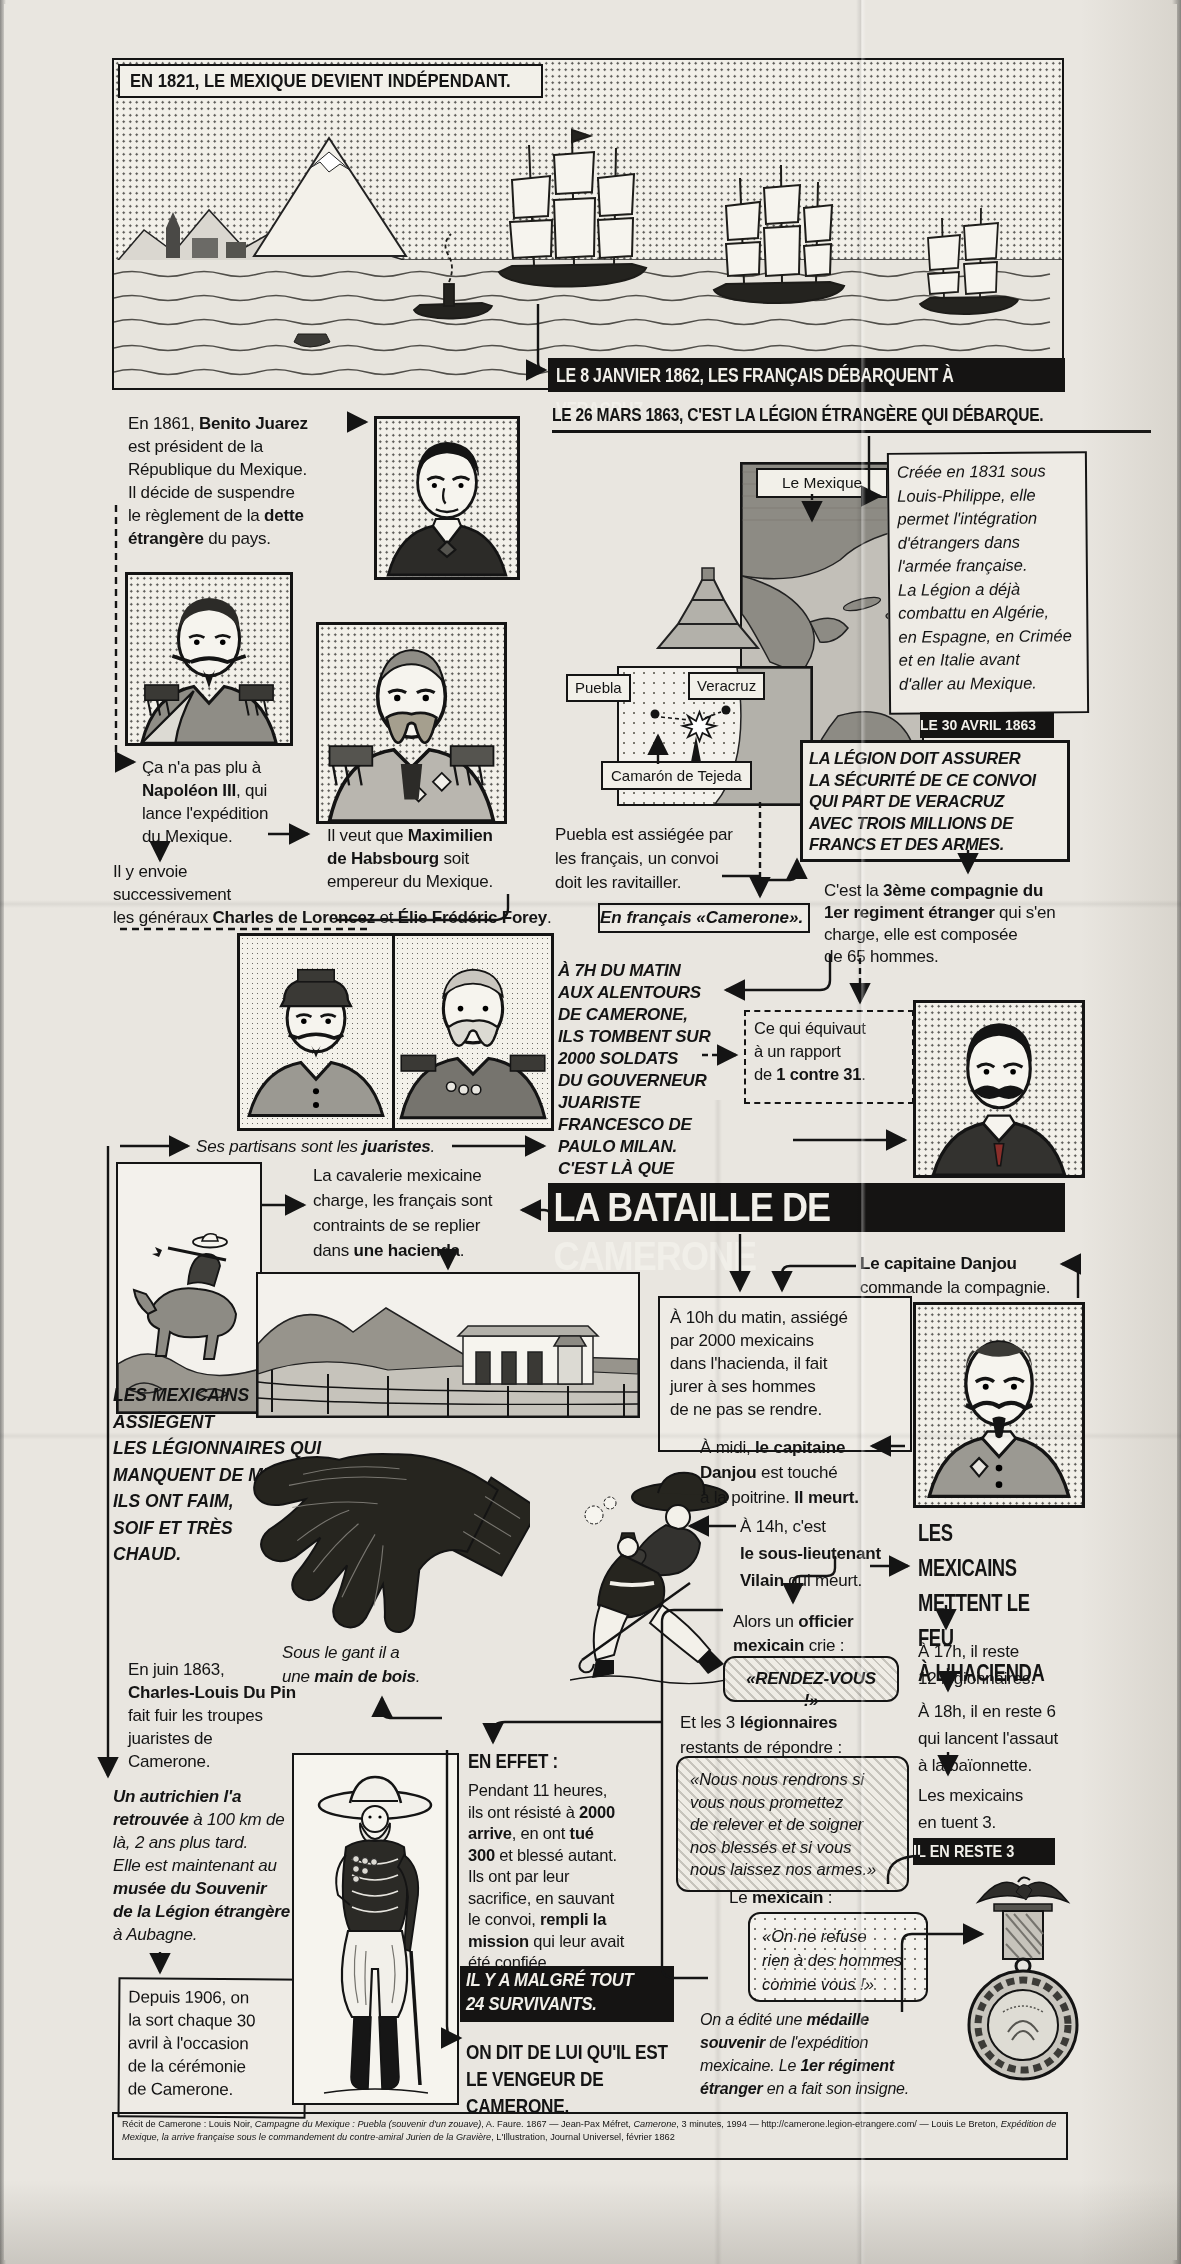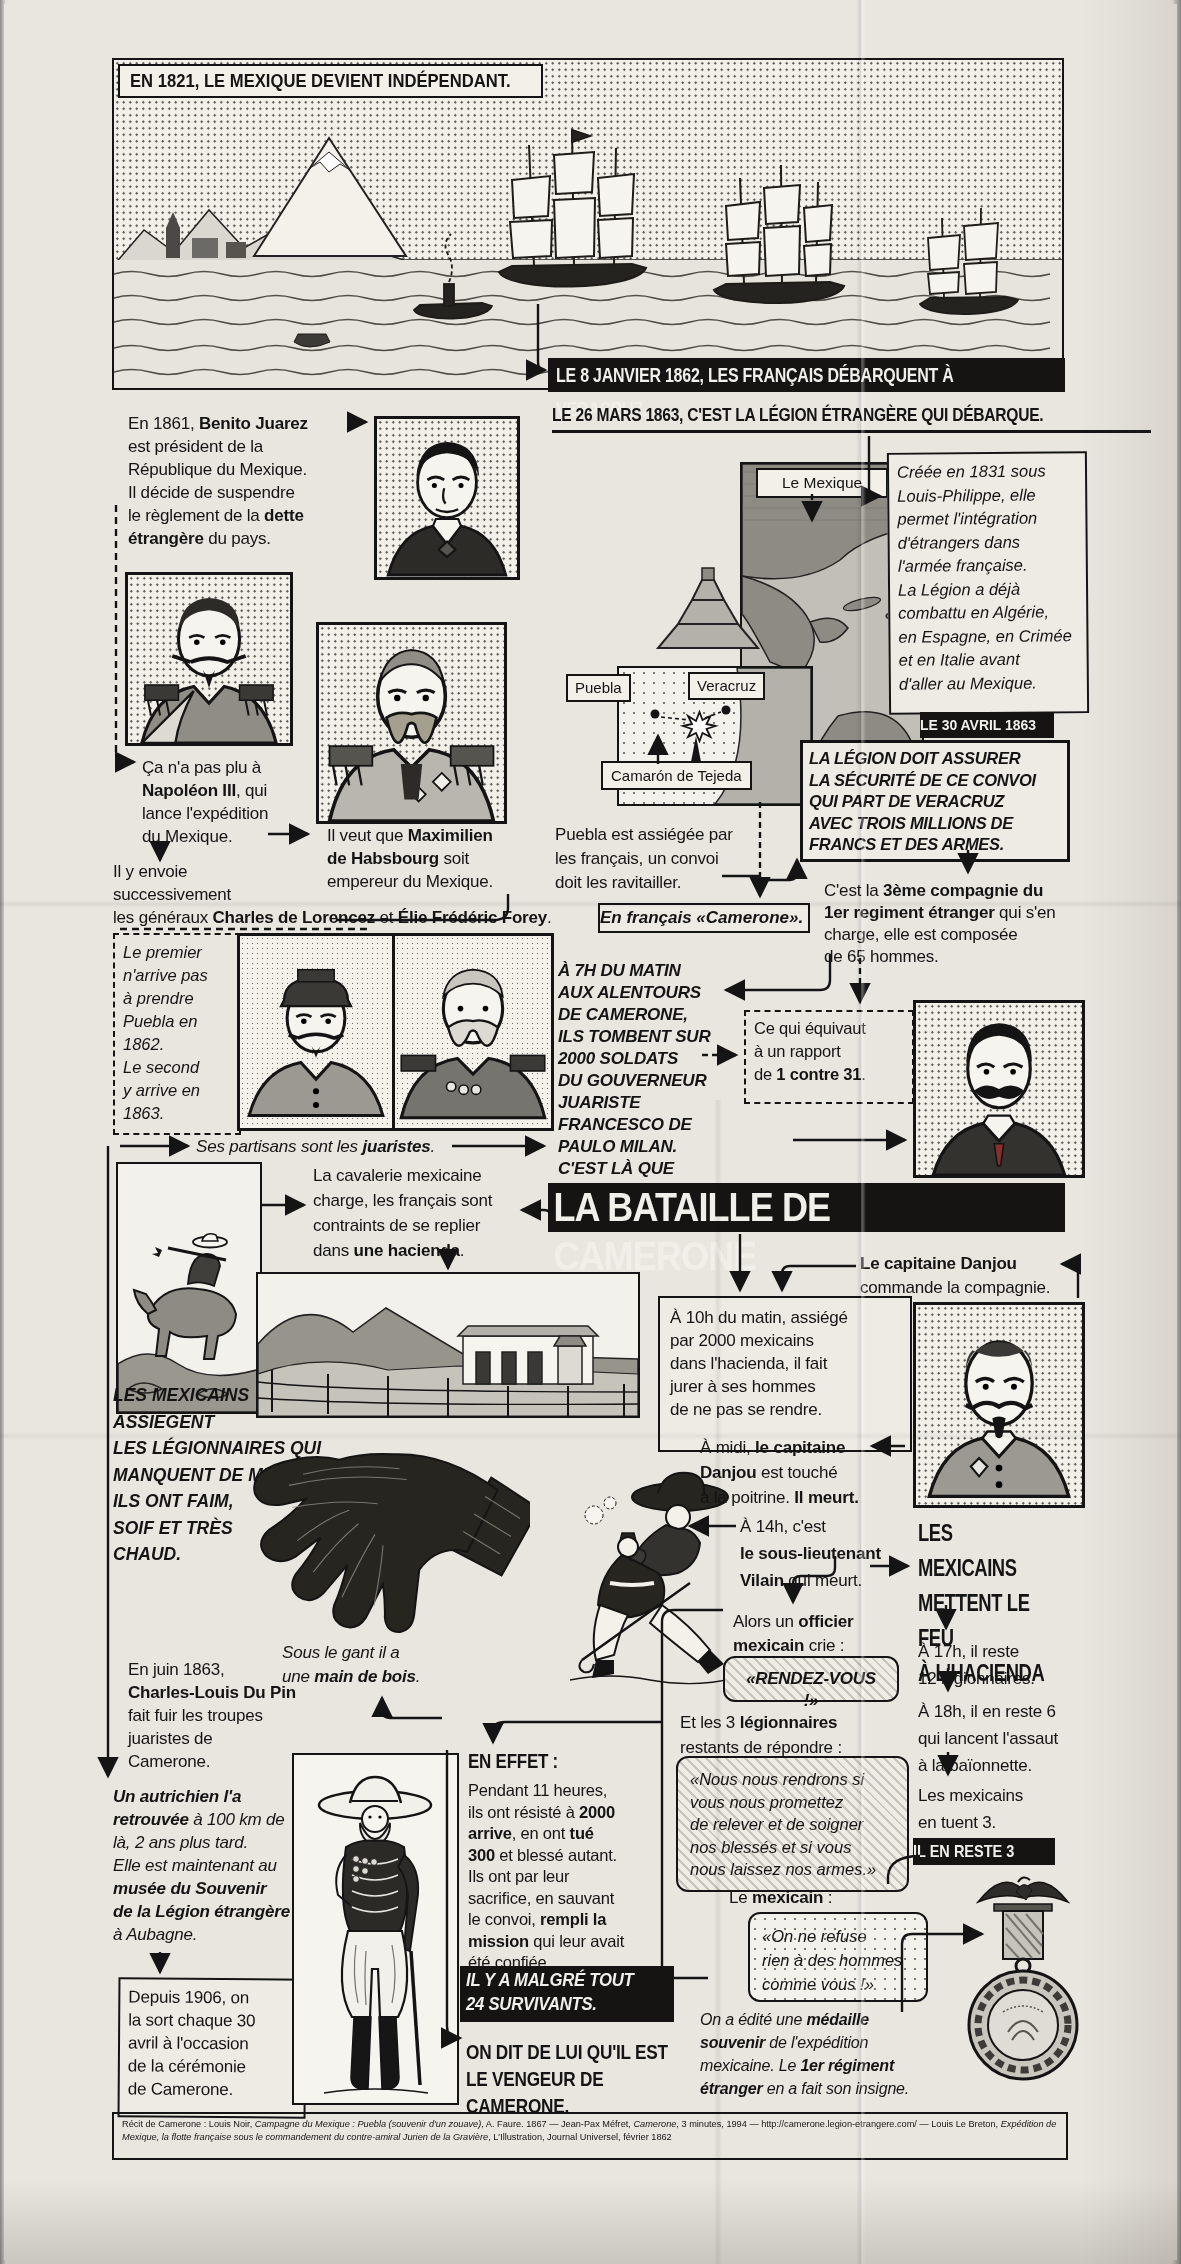--- a/index.html
+++ b/index.html
@@ -168,30 +168,20 @@
 <b>Napoléon III</b>, qui
 lance l'expédition
 du Mexique.</div>
 <div class="txt lh23" style="left:113px;top:860px;width:440px">Il y envoie
 successivement
 les généraux <b>Charles de Lorencez</b> et <b>Élie Frédéric Forey</b>.</div>
 <div class="txt lh23" style="left:327px;top:824px;width:210px">Il veut que <b>Maximilien</b>
 <b>de Habsbourg</b> soit
 empereur du Mexique.</div>
 
-<div class="dashedbox" style="left:113px;top:933px;width:116px;height:192px;padding:6px 0 0 8px">
-  <div class="it" style="font-size:16.5px;line-height:23px;white-space:pre-line">Le premier
-n'arrive pas
-à prendre
-Puebla en
-1862.
-Le second
-y arrive en
-1863.</div>
-</div>
 
 <div class="portrait dotsfine" style="left:237px;top:933px;width:152px;height:192px">
   <svg viewBox="0 0 100 110">
     <path d="M6,110 Q14,80 40,75 L50,86 60,75 Q86,80 94,110 Z" fill="#9b9992" stroke="#141414" stroke-width="2"></path>
     <circle cx="50" cy="94" r="2"></circle>
         <circle cx="50" cy="103" r="2"></circle>
     <ellipse cx="50" cy="46" rx="19" ry="22" fill="#f6f4ee" stroke="#141414" stroke-width="2"></ellipse>
     <path d="M29,34 Q29,20 50,19 Q71,20 71,34 L73,38 27,38 Z" fill="#3a3935" stroke="#141414" stroke-width="1.5"></path>
     <rect x="38" y="14" width="24" height="8" fill="#3a3935" stroke="#141414"></rect>
     <circle cx="42" cy="48" r="1.8"></circle>
@@ -591,21 +581,21 @@
 <div class="blackbox" style="left:460px;top:1966px;width:202px;height:52px;padding:2px 6px">
   <span class="cd it" style="font-size:19px;transform:scaleX(.88);line-height:24px;letter-spacing:-.3px">IL Y A MALGRÉ TOUT
 24 SURVIVANTS.</span>
 </div>
 <div class="abs" style="left:466px;top:2038px;width:250px">
   <span class="cd" style="font-size:20.5px;transform:scaleX(.84);line-height:27px;letter-spacing:-.3px">ON DIT DE LUI QU'IL EST
 LE VENGEUR DE CAMERONE.</span>
 </div>
 
 <div class="footerbox" style="left:112px;top:2112px;width:936px;height:36px">Récit de Camerone : Louis Noir, <i>Campagne du Mexique : Puebla (souvenir d'un zouave)</i>, A. Faure. 1867 — Jean-Pax Méfret, <i>Camerone</i>, 3 minutes, 1994 — http://camerone.legion-etrangere.com/ — Louis Le Breton, <i>Expédition de</i>
-<i>Mexique, la flotte française sous le commandement du contre-amiral Jurien de la Gravière</i>, L'Illustration, Journal Universel, février 1862</div>
+<i>Mexique, la arrive française sous le commandement du contre-amiral Jurien de la Gravière</i>, L'Illustration, Journal Universel, février 1862</div>
 
 <svg class="abs" style="left:0;top:0;pointer-events:none" width="1181" height="2264" viewBox="0 0 1181 2264">
   <defs>
     <marker id="ar" markerWidth="10" markerHeight="10" refX="8" refY="4.5" orient="auto">
       <path d="M0,0 L9,4.5 L0,9 Z" fill="#141414"></path>
     </marker>
   </defs>
   <g stroke="#141414" stroke-width="2.4" fill="none">
     <path d="M350,422 H366" marker-end="url(#ar)"></path>
     <path d="M116,505 V752 Q116,762 126,762 H134" marker-end="url(#ar)" stroke-dasharray="7 5"></path>

